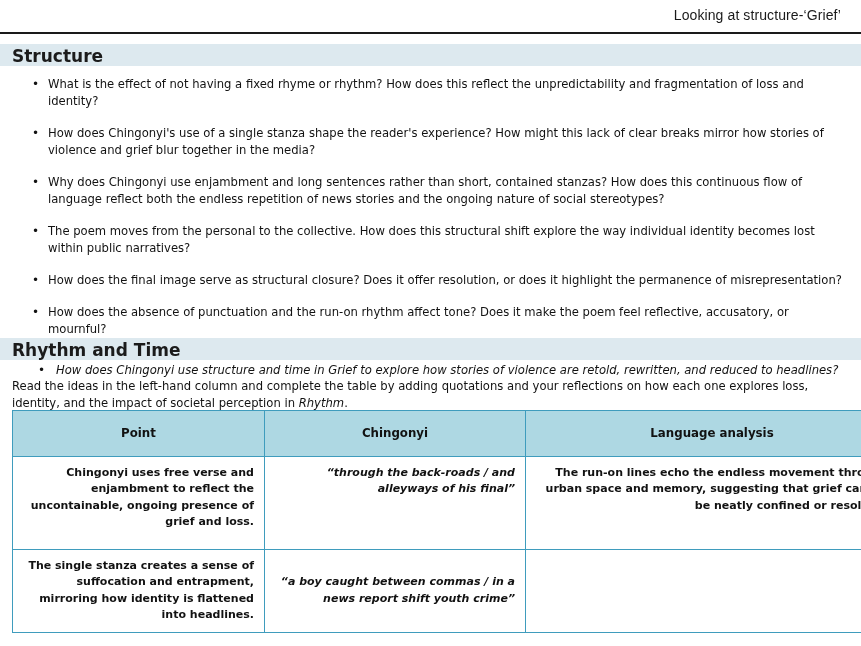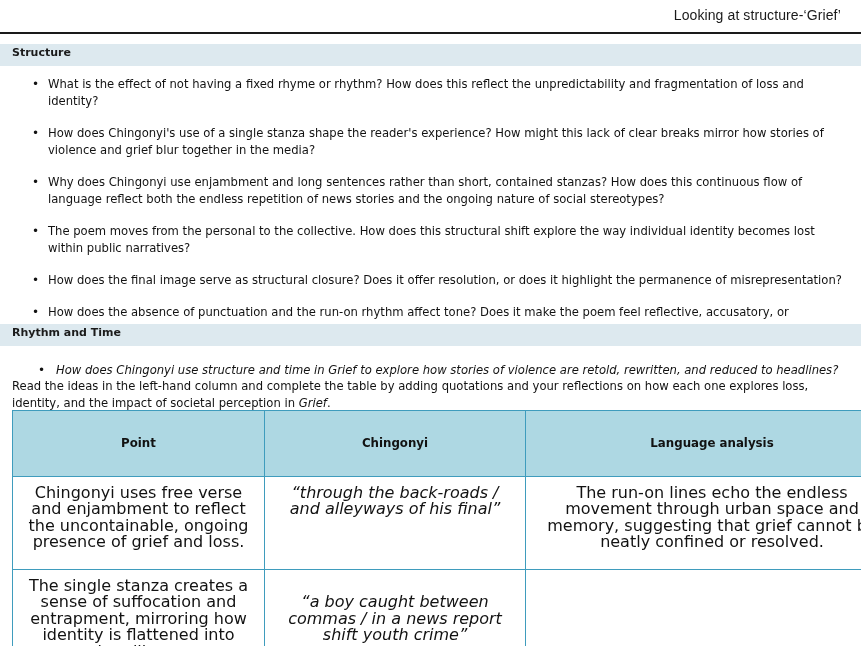--- a/index.html
+++ b/index.html
@@ -50,28 +50,28 @@
     left: 0;
     width: 861px;
     height: 22px;
     background: #dde9ef;
   }
   .section-band-label {
     position: absolute;
     left: 12px;
     top: 2px;
     font-family: "DejaVu Sans", sans-serif;
-    font-size: 11px;
+    font-size: 17px;
     font-weight: bold;
     color: #1b1b1b;
     white-space: nowrap;
   }
 
   #band-structure { top: 44px; }
-  #band-rhythm    { top: 324px; }
+  #band-rhythm    { top: 338px; }
 
   
   .bullet-list {
     position: absolute;
     left: 0;
     width: 873px;
     list-style: none;
     margin: 0;
     padding: 0;
   }
@@ -138,31 +138,32 @@
     top: 410px;
     width: 835px;
     border-collapse: collapse;
     table-layout: fixed;
   }
   .worksheet-table td,
   .worksheet-table th {
     border: 1.5px solid #3f9cbd;
     vertical-align: top;
     padding: 8px 10px;
-    font-size: 16px;
+    font-size: 11px;
     line-height: 16.5px;
     color: #121212;
-    text-align: center;
+    text-align: right;
+    font-weight: bold;
   }
   .worksheet-table thead th {
     background: #aed8e3;
     text-align: center;
     font-weight: bold;
     font-size: 11.8px;
-    padding: 24px 8px;
+    padding: 14px 8px;
     height: 14px;
   }
   .col-point    { width: 235px; }
   .col-quote    { width: 244px; }
   .col-analysis { width: 356px; }
 
   .cell-point    { height: 76px; }
   .cell-quote    { font-style: italic; vertical-align: middle; }
   .cell-analysis { vertical-align: middle; }
 
@@ -190,21 +191,21 @@
   <li class="bullet-item">How does the absence of punctuation and the run-on rhythm affect tone? Does it make the poem feel reflective, accusatory, or mournful?</li>
 </ul>
 
 <div class="section-band" id="band-rhythm">
   <span class="section-band-label">Rhythm and Time</span>
 </div>
 
 <div class="rhythm-question">How does Chingonyi use structure and time in Grief to explore how stories of violence are retold, rewritten, and reduced to headlines?</div>
 
 <div class="rhythm-instructions">
-  <span>Read the ideas in the left-hand column and complete the table by adding quotations and your reflections on how each one explores loss, identity, and the impact of societal perception in </span><em>Grief</em><span>.</span>
+  <span>Read the ideas in the left-hand column and complete the table by adding quotations and your reflections on how each one explores loss, identity, and the impact of societal perception in </span><em>Rhythm</em><span>.</span>
 </div>
 
 <table class="worksheet-table">
   <thead>
     <tr>
       <th class="col-point">Point</th>
       <th class="col-quote">Chingonyi</th>
       <th class="col-analysis">Language analysis</th>
     </tr>
   </thead>

